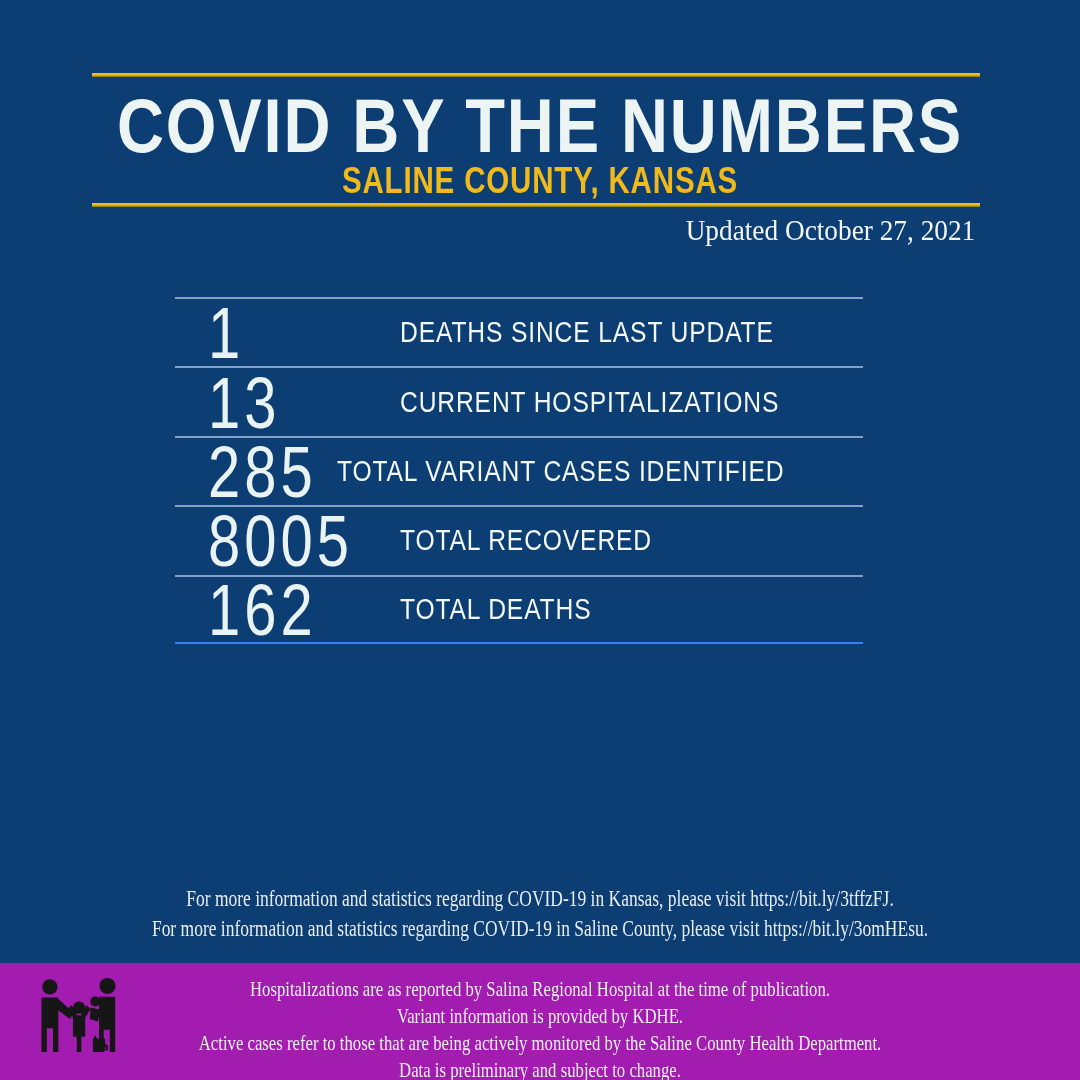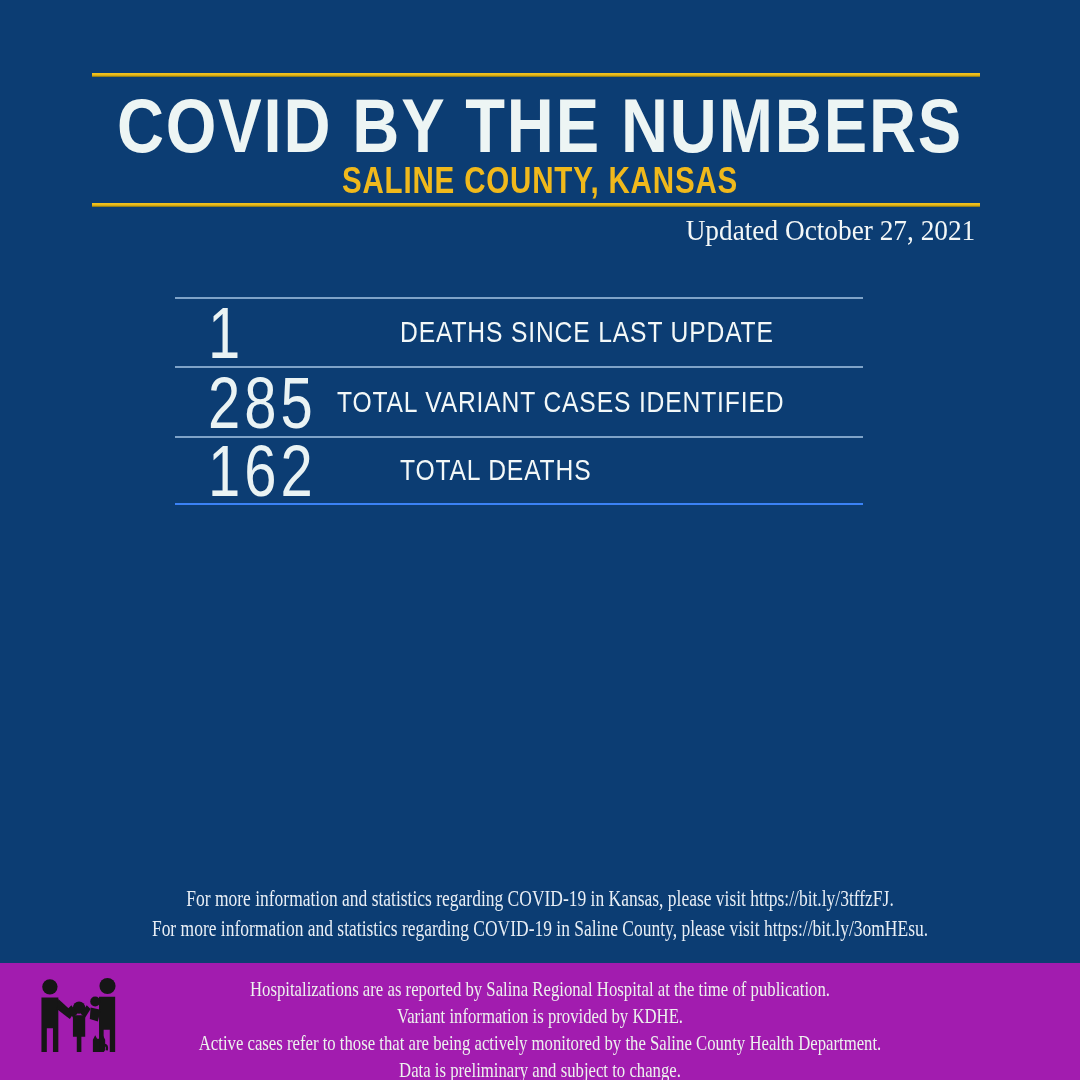--- a/index.html
+++ b/index.html
@@ -75,22 +75,30 @@
   <div class="gold-line mid"></div>
 
   <div class="updated">Updated October 27, 2021</div>
 
   <div class="stats-table">
     <div class="stat-row">
       <div class="stat-value">1</div>
       <div class="stat-label">DEATHS SINCE LAST UPDATE</div>
     </div>
     <div class="stat-row">
+      <div class="stat-value">13</div>
+      <div class="stat-label">CURRENT HOSPITALIZATIONS</div>
+    </div>
+    <div class="stat-row">
       <div class="stat-value">285</div>
       <div class="stat-label">TOTAL VARIANT CASES IDENTIFIED</div>
+    </div>
+    <div class="stat-row">
+      <div class="stat-value">8005</div>
+      <div class="stat-label">TOTAL RECOVERED</div>
     </div>
     <div class="stat-row">
       <div class="stat-value">162</div>
       <div class="stat-label">TOTAL DEATHS</div>
     </div>
   </div>
 
   <div class="footer-links">
     <div>For more information and statistics regarding COVID-19 in Kansas, please visit https://bit.ly/3tffzFJ.</div>
     <div>For more information and statistics regarding COVID-19 in Saline County, please visit https://bit.ly/3omHEsu.</div>

